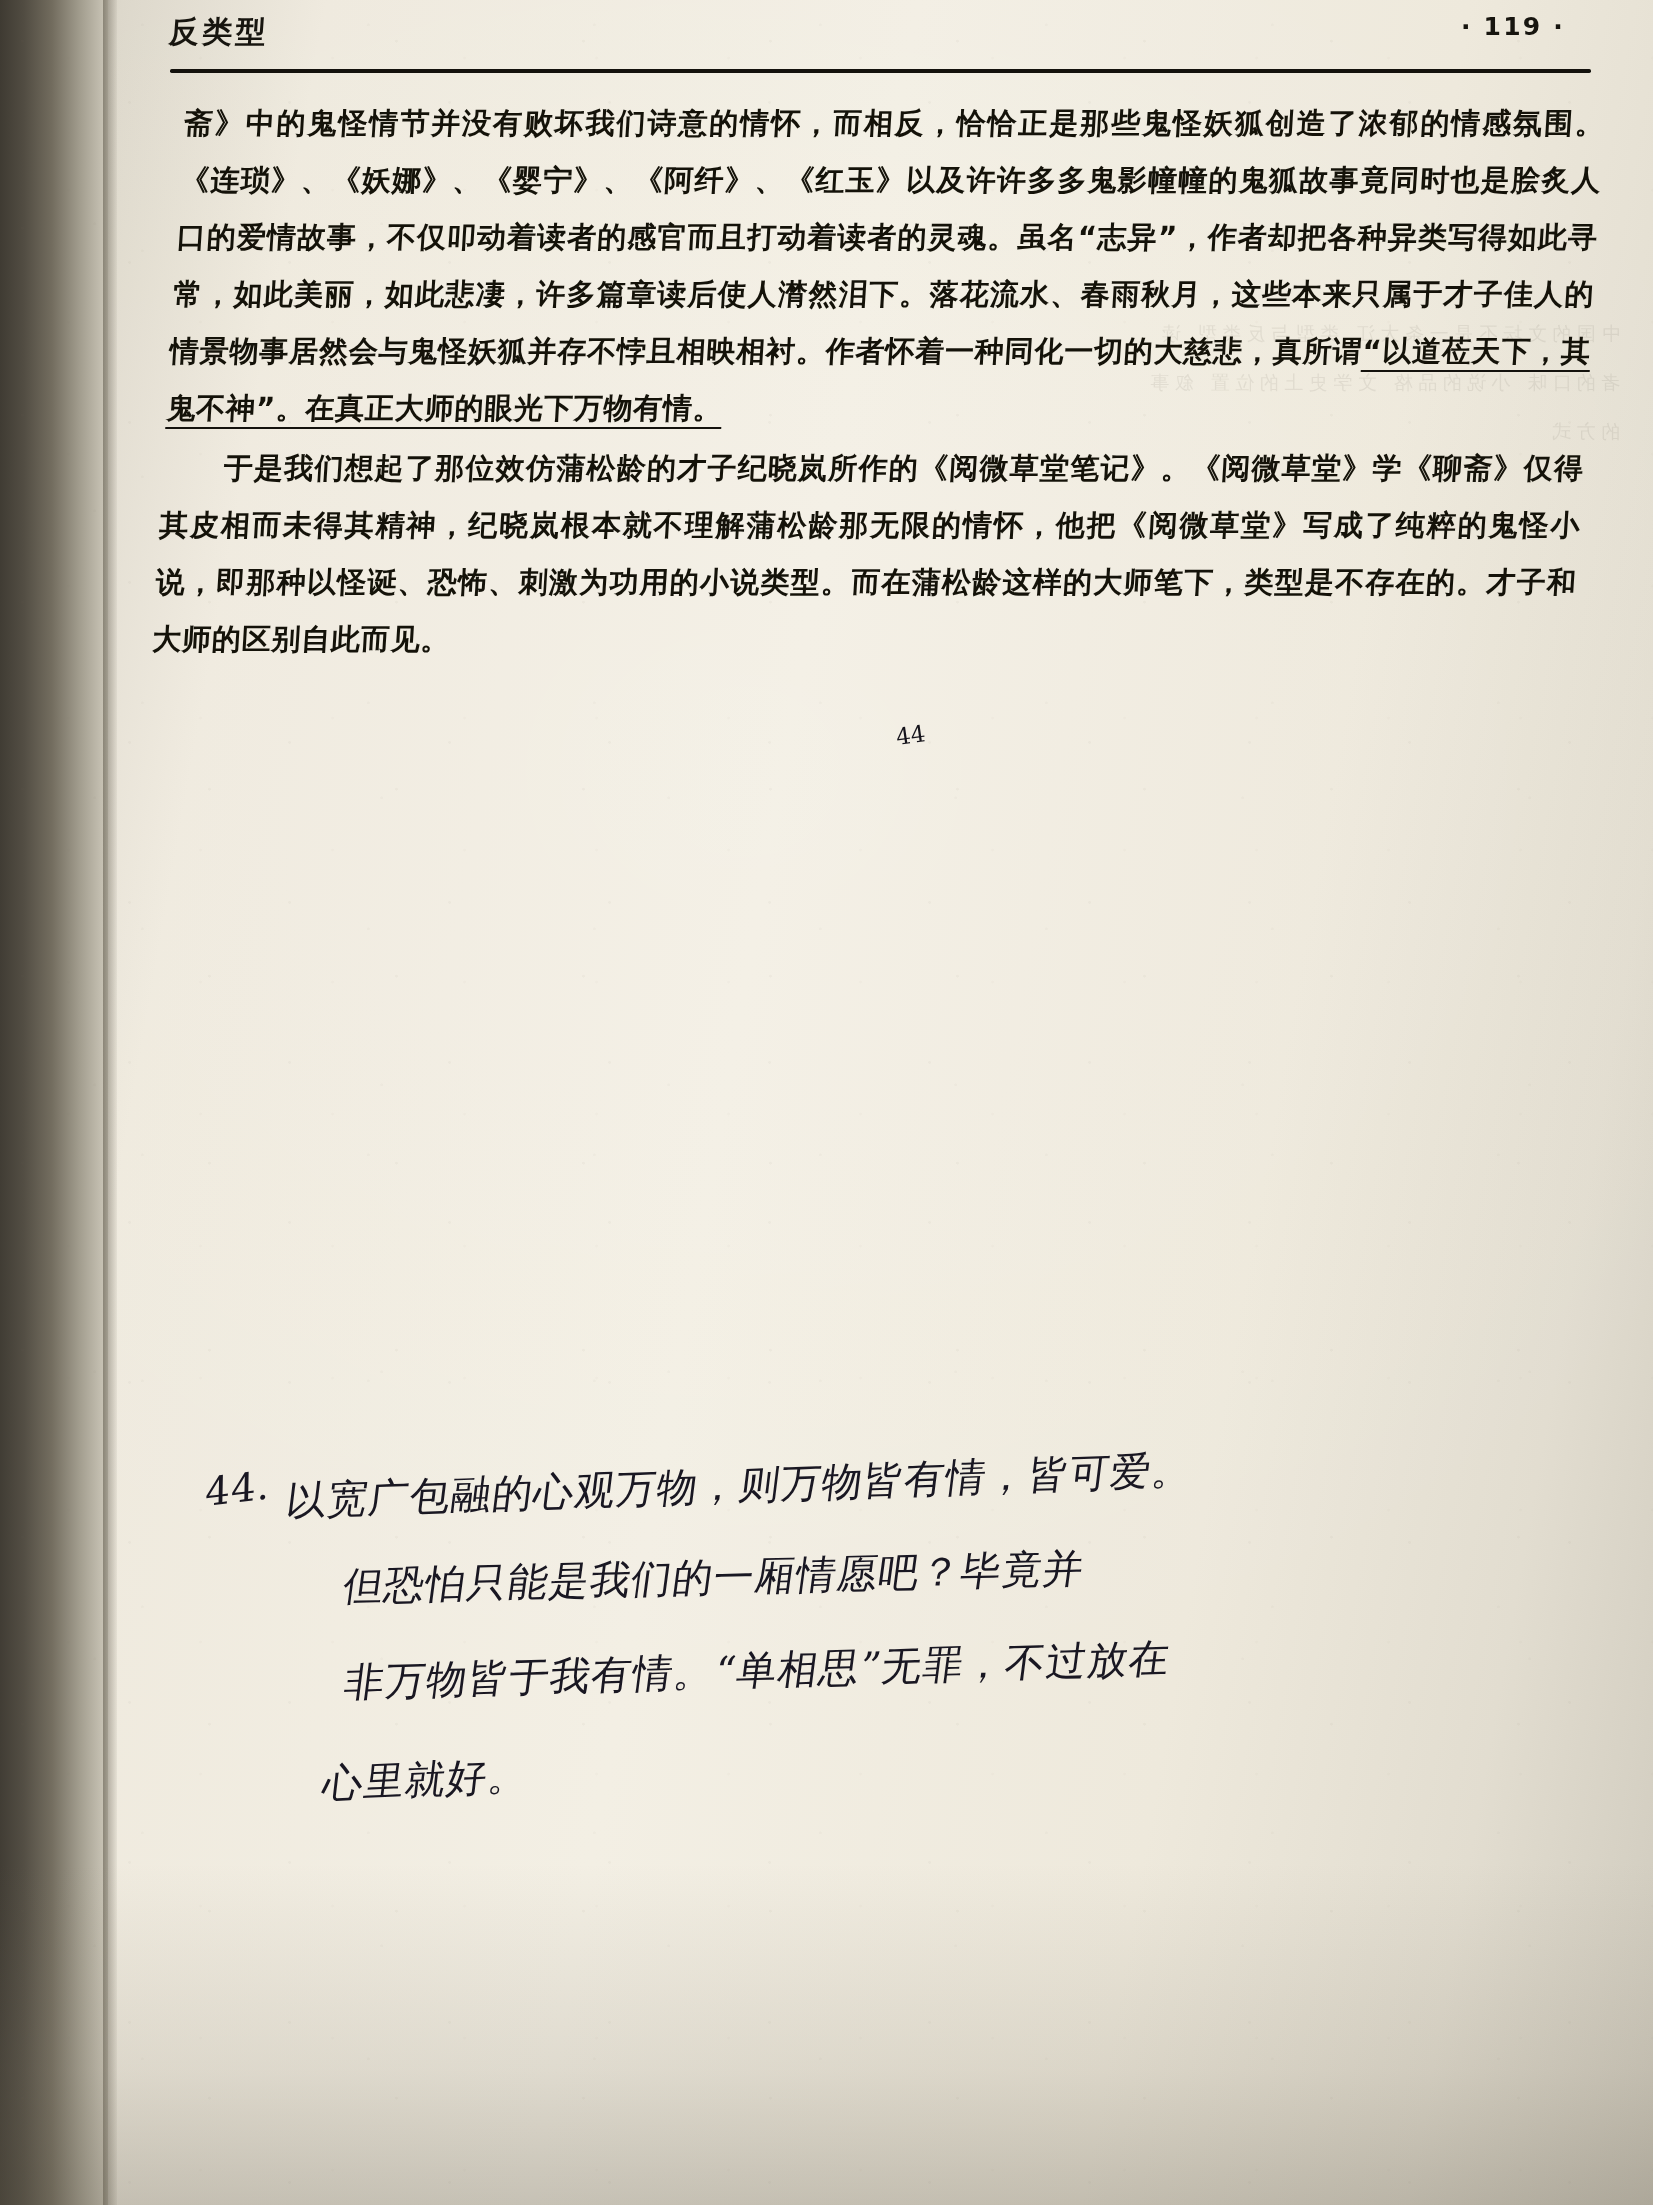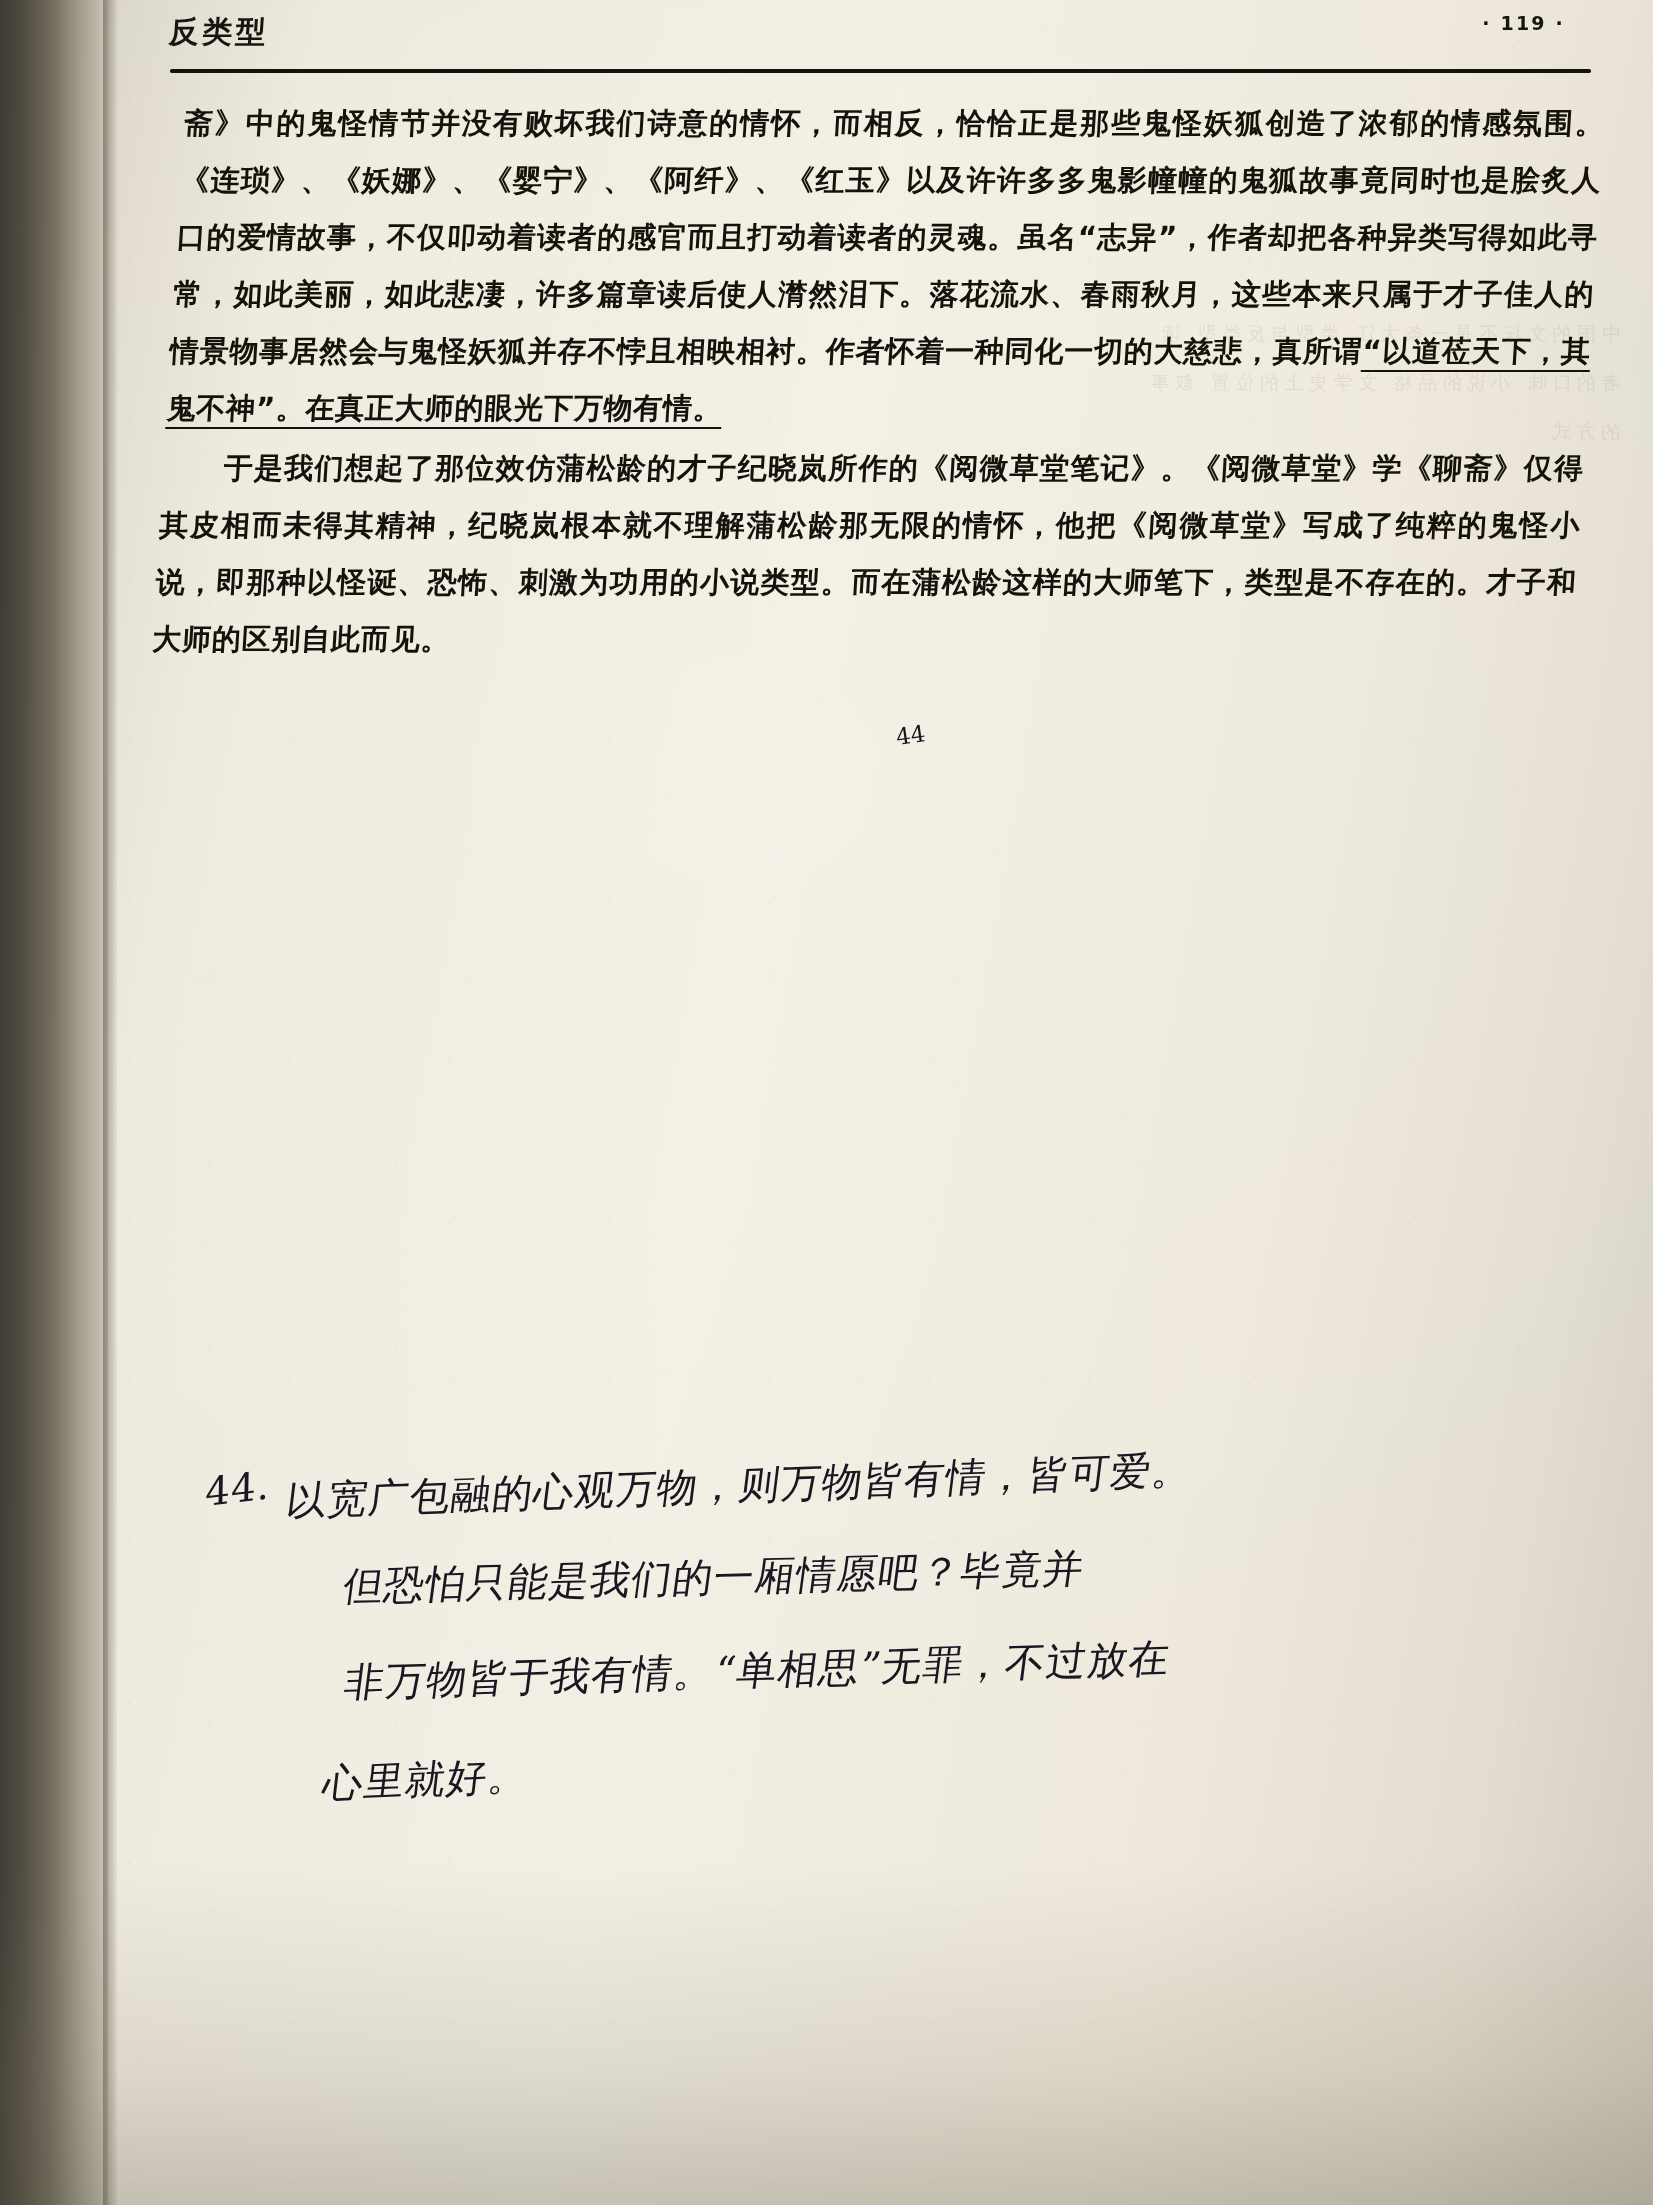--- a/index.html
+++ b/index.html
@@ -78,21 +78,21 @@
   .running-head {
     font-family: "DejaVu Sans", sans-serif;
     font-size: 30px;
     font-weight: 700;
     color: #17150f;
     letter-spacing: 3.3px;
     transform: skewX(-4deg);
   }
   .folio {
     font-family: "DejaVu Sans", sans-serif;
-    font-size: 19px;
+    font-size: 25px;
     font-weight: 700;
     color: #17150f;
     letter-spacing: 2.2px;
     padding-right: 22px;
     margin-left: 36px;
   }
   .rule {
     position: absolute;
     left: 62px;
     right: 62px;

